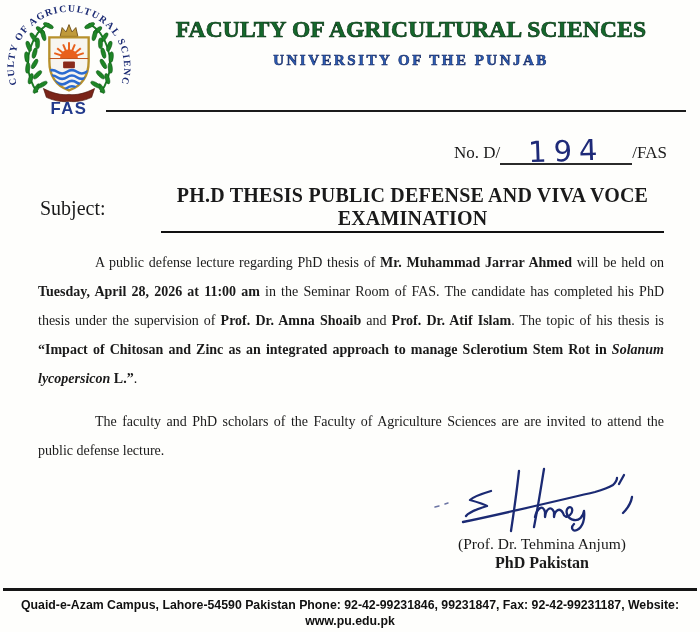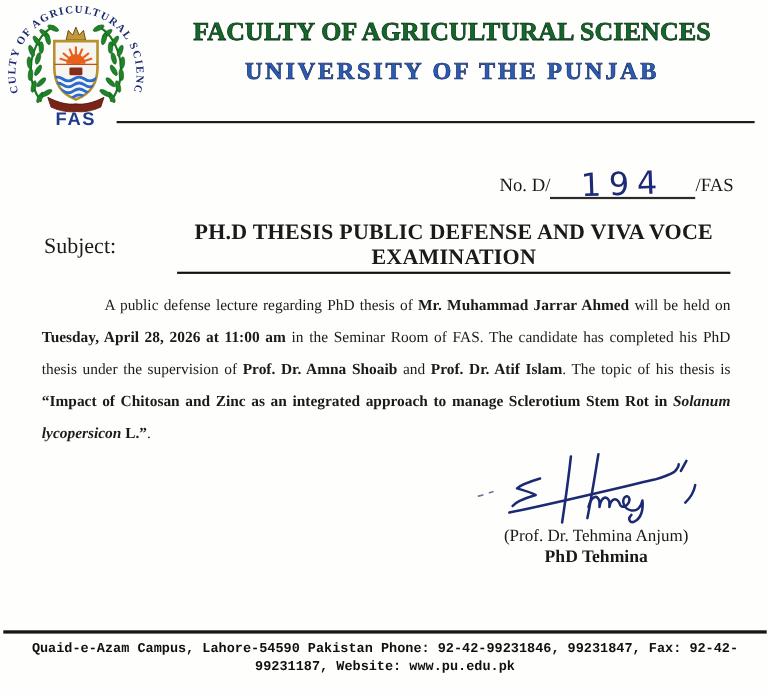--- a/index.html
+++ b/index.html
@@ -11,28 +11,28 @@
 
   
   .header { position:relative; height:118px; }
   .logo-wrap { position:absolute; left:4px; top:2px; width:130px; height:116px; }
   .header-titles { position:absolute; left:130px; right:8px; top:16px; text-align:center; }
   .faculty-title {
     font-size:23.5px; font-weight:700; color:#15682c; letter-spacing:0.2px;
     -webkit-text-stroke:0.7px #0a3415; white-space:nowrap;
   }
   .university-title {
-    margin-top:9px; font-size:22px; font-weight:700; color:#2b5cb5; letter-spacing:2.5px;
+    margin-top:9px; font-size:15px; font-weight:700; color:#2b5cb5; letter-spacing:2.5px;
     -webkit-text-stroke:0.6px #15275e; white-space:nowrap;
   }
   .header-rule { position:absolute; left:106px; right:14px; top:110px; border-top:2px solid #1c1c1c; }
 
   
   .ref-block { margin-top:16px; padding-right:33px; display:flex; flex-direction:column; align-items:flex-end; }
-  .ref-row { display:flex; align-items:baseline; font-size:17px; height:34px;margin-top:16px; }
+  .ref-row { display:flex; align-items:baseline; font-size:17px; height:34px; }
   .ref-row + .ref-row { margin-top:10px; }
   .fill-line { display:inline-block; text-align:center; border-bottom:2px solid #2b2b2b; }
   .hand { font-family:"DejaVu Sans", sans-serif; color:#1e2a78; display:inline-block; line-height:1; }
   .hand-no { font-size:29px; letter-spacing:7px; transform:rotate(-2deg) translateY(3px); }
   .hand-date { font-size:24px; letter-spacing:2px; transform:rotate(-1deg) translateY(3px); }
   .no-line { min-width:132px; }
   .date-line { min-width:106px; }
 
   
   .subject-row { margin:16px 36px 0 40px; display:flex; align-items:center; font-size:20px; }
@@ -48,21 +48,21 @@
   .body-text p { text-indent:57px; }
   .body-text p + p { margin-top:14px; }
 
   
   .sig-block { width:268px; margin:2px 24px 0 auto; display:flex; flex-direction:column; align-items:center; }
   .sig-scribble { margin-bottom:-8px; }
   .sig-name { font-size:15.5px;text-align:center; }
   .sig-role { font-size:16px; font-weight:700; margin-top:1px; }
 
   
-  .footer { position:absolute; left:0; right:0; bottom:18px; font-family:Liberation Mono, monospace; }
+  .footer { position:absolute; left:0; right:0; bottom:3px; font-family:Liberation Sans, sans-serif; }
   .footer-rule { border-top:3px solid #161616; margin:0 3px 6px 3px; }
   .footer-line { text-align:center; font-size:12.3px; font-weight:700; color:#101010; line-height:16px; }
 </style>
 </head>
 <body>
 
 <div class="page">
 
   <div class="header">
 
@@ -161,37 +161,38 @@
     </div>
   </div>
 
   <div class="subject-row">
     <span class="subject-label">Subject:</span>
     <span class="subject-title-wrap"><span class="subject-title">PH.D THESIS PUBLIC DEFENSE AND VIVA VOCE EXAMINATION</span></span>
   </div>
 
   <div class="body-text">
     <p><span>A public defense lecture regarding PhD thesis of </span><span style="font-weight: 700;">Mr. Muhammad Jarrar Ahmed</span><span> will be held on </span><span style="font-weight: 700;">Tuesday, April 28, 2026 at 11:00 am</span><span> in the Seminar Room of FAS. The candidate has completed his PhD thesis under the supervision of </span><span style="font-weight: 700;">Prof. Dr. Amna Shoaib</span><span> and </span><span style="font-weight: 700;">Prof. Dr. Atif Islam</span><span>. The topic of his thesis is </span><span style="font-weight: 700;">“Impact of Chitosan and Zinc as an integrated approach to manage Sclerotium Stem Rot in </span><span style="font-weight: 700; font-style: italic;">Solanum lycopersicon</span><span style="font-weight: 700;"> L.”</span><span>.</span></p>
+    <p>The faculty and PhD scholars of the Faculty of Agriculture Sciences are are invited to attend the public defense lecture.</p>
   </div>
 
   <div class="sig-block">
     <svg class="sig-scribble" width="230" height="76" viewBox="0 0 230 76">
       <g fill="none" stroke="#1b2a73" stroke-width="2.3" stroke-linecap="round" stroke-linejoin="round">
         <path d="M8,40 l4,-1 M18,37 l3,-1" stroke-width="1.5" opacity="0.65"></path>
         <path d="M64,24 C54,27 46,30 43,33 C50,35 57,37 60,39 C50,42 42,45 39,49"></path>
         <path d="M36,55 C75,47 125,35 168,25 C175,23 181,21 186,18 C188,16 190,13 190,11"></path>
         <path d="M92,4 C90,22 87,44 84,64"></path>
         <path d="M117,2 C114,20 111,40 107,60"></path>
         <path d="M108,50 C110,41 116,37 118,45 L118,50 C119,42 124,38 127,45 L127,50 C128,43 133,40 136,46 C137,50 140,51 143,48 C147,44 145,38 141,41 C138,44 140,52 147,53 C152,54 156,50 157,44 C158,52 156,60 150,63 C146,65 143,61 147,57"></path>
         <path d="M197,8 L192,17"></path>
         <path d="M205,30 C204,36 200,42 196,46"></path>
       </g>
     </svg>
     <div class="sig-name">(Prof. Dr. Tehmina Anjum)</div>
-    <div class="sig-role">PhD Tehmina</div>
+    <div class="sig-role">PhD Pakistan</div>
   </div>
 
   <div class="footer">
     <div class="footer-rule"></div>
     <div class="footer-line">Quaid-e-Azam Campus, Lahore-54590 Pakistan Phone: 92-42-99231846, 99231847, Fax: 92-42-99231187, Website: www.pu.edu.pk</div>
   </div>
 
 </div>
 
 </body></html>

